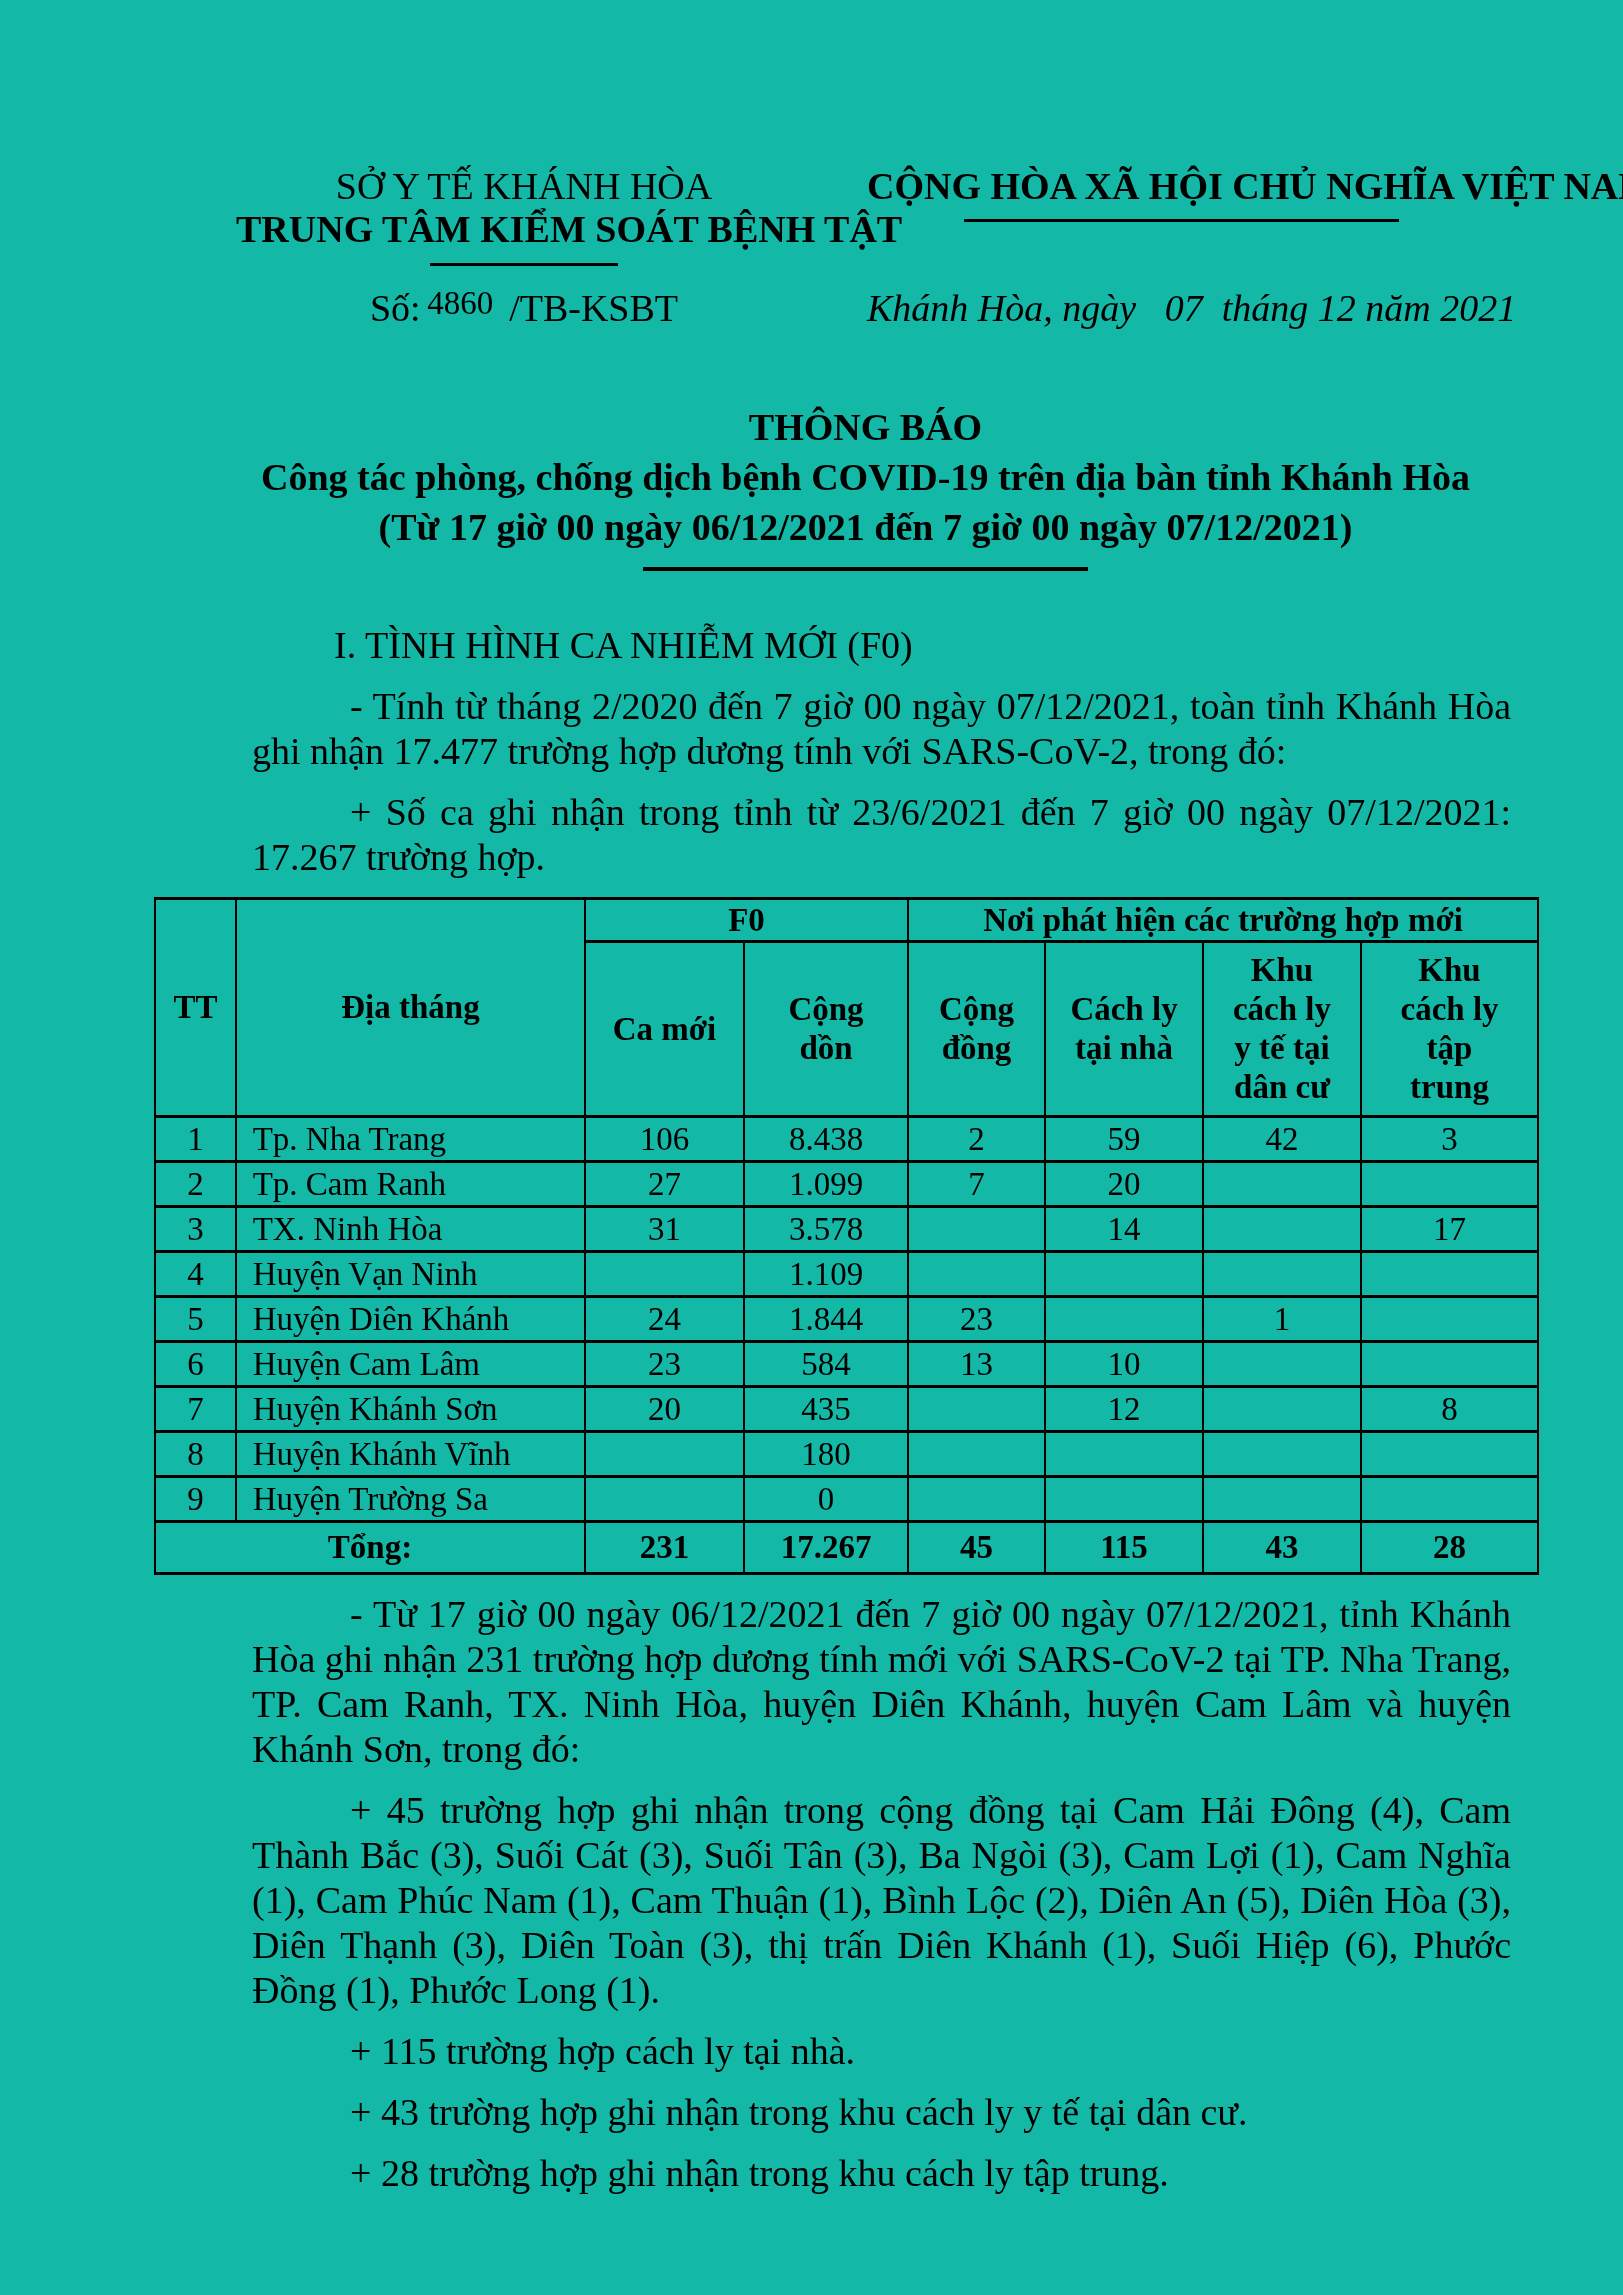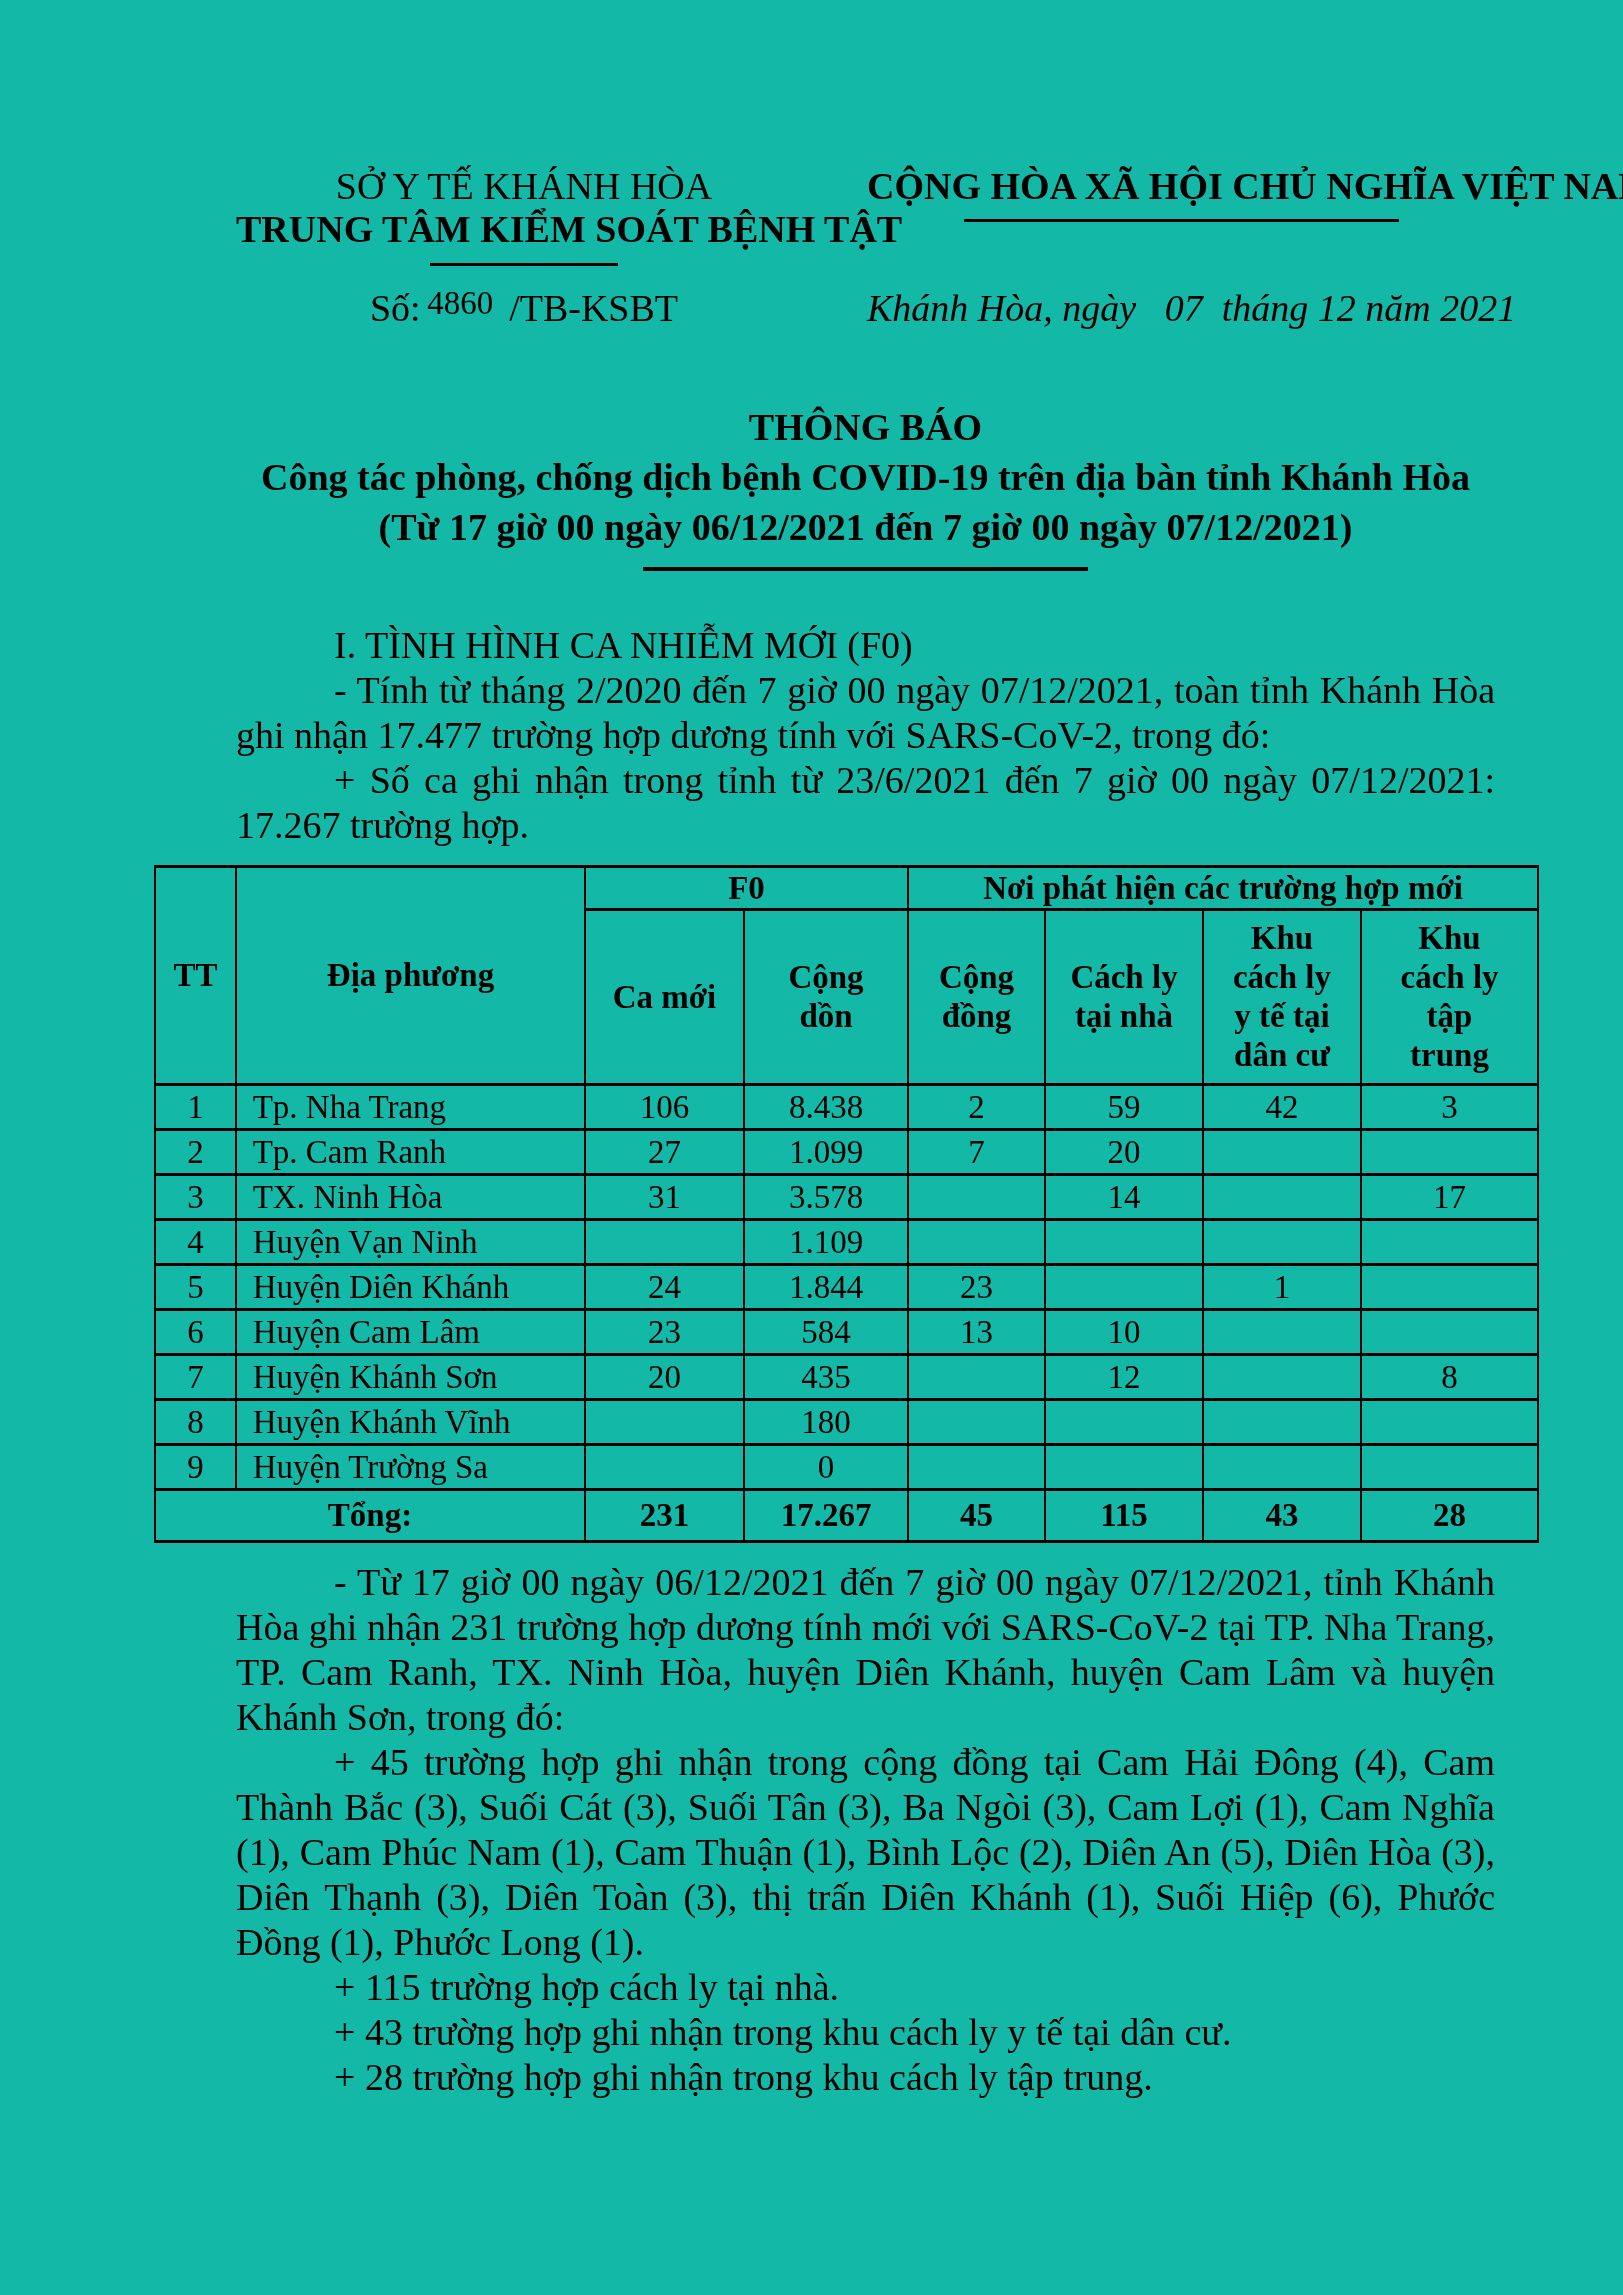--- a/index.html
+++ b/index.html
@@ -33,21 +33,21 @@
   .doc-no   { position:relative; top:-6.5px; font-size:33px; margin-left:6.5px; }
   .doc-suffix { margin-left:16px; }
 
   
   .title-block { margin-top:72px; width:1259px; text-align:center; }
   .title-line  { font-weight:bold; line-height:50px; white-space:nowrap; }
   .rule-title  { width:445px; height:3.9px; margin:15.7px auto 0; }
 
   
   .heading { font-weight:normal; margin:52px 0 0; text-indent:98px; line-height:45px; }
-  .para    { margin:0; width:1259px; text-align:justify; text-indent:98px; line-height:45px; }
+  .para    { margin:16px; width:1259px; text-align:justify; text-indent:98px; line-height:45px; }
 
   
   table.doc-table {
     table-layout:fixed; border-collapse:collapse;
     width:1384px; margin:17px 0 0 -82px;
     font-size:33px;
   }
   .doc-table th, .doc-table td {
     border:2px solid #000;
     border-top-width:3.9px; border-bottom-width:3.9px;
@@ -106,21 +106,21 @@
           <col style="width:159px">
           <col style="width:164px">
         <col style="width:137px">
           <col style="width:158px">
           <col style="width:158px">
           <col style="width:177px">
       </colgroup>
       <tbody>
           <tr class="h1">
         <th rowspan="2">TT</th>
-        <th rowspan="2">Địa phương</th>
+        <th rowspan="2">Địa tháng</th>
         <th colspan="2">F0</th>
         <th colspan="4">Nơi phát hiện các trường hợp mới</th>
       </tr>
       <tr class="h2">
         <th>Ca mới</th>
         <th class="th-multi">Cộng
 dồn</th>
         <th class="th-multi">Cộng
 đồng</th>
         <th class="th-multi">Cách ly

